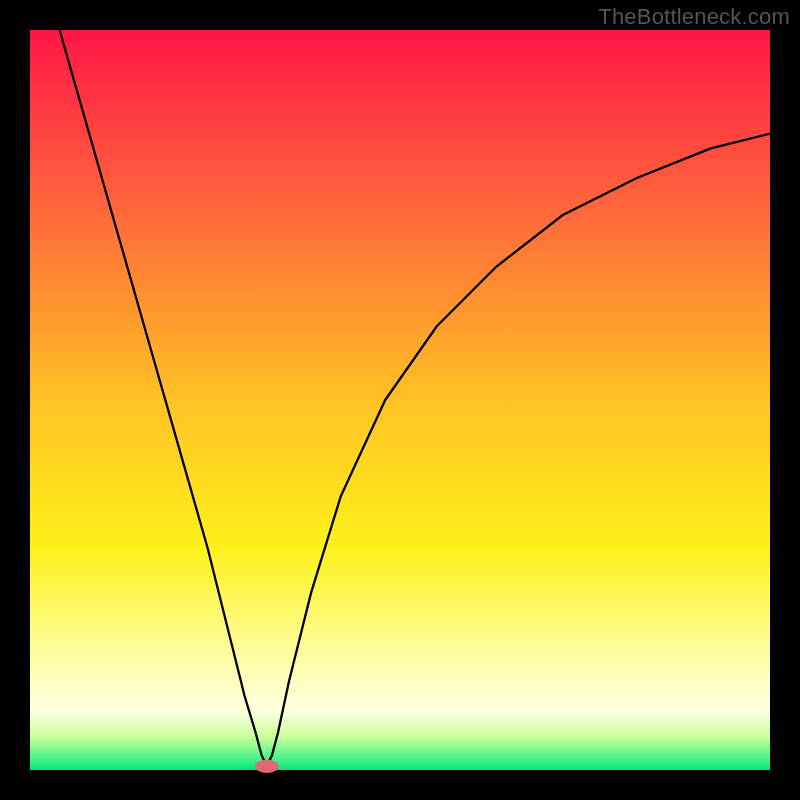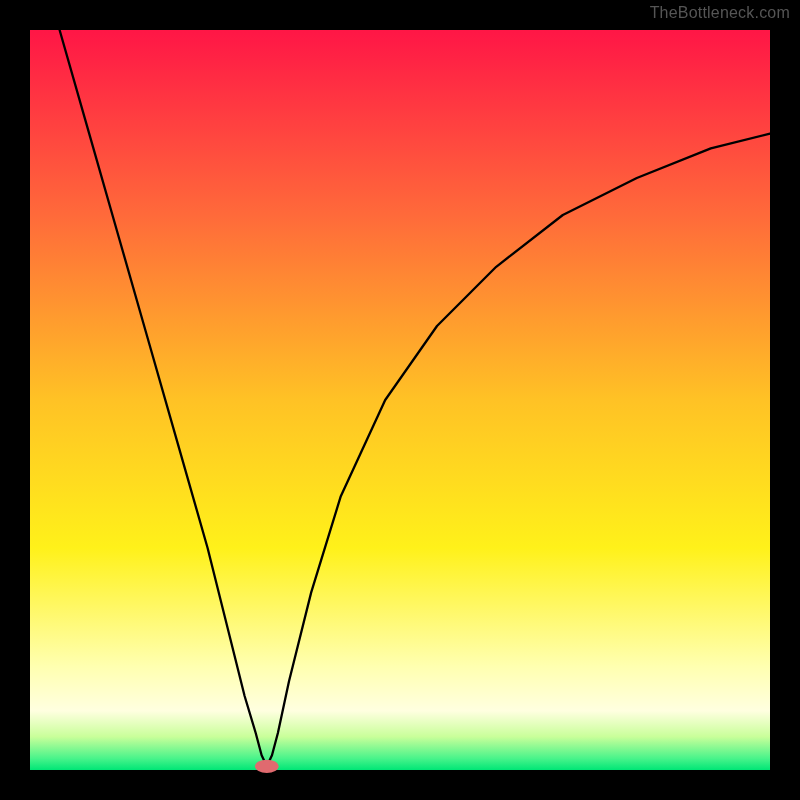--- a/index.html
+++ b/index.html
@@ -14,21 +14,21 @@
   .stage {
     position: relative;
     width: 800px;
     height: 800px;
   }
   .watermark {
     position: absolute;
     top: 4px;
     right: 10px;
     color: #555;
-    font-size: 16px;
+    font-size: 22px;
     font-weight: 400;
     letter-spacing: 0.2px;
     z-index: 20;
   }
   svg.chart {
     position: absolute;
     top: 0;
     left: 0;
     width: 800px;
     height: 800px;

